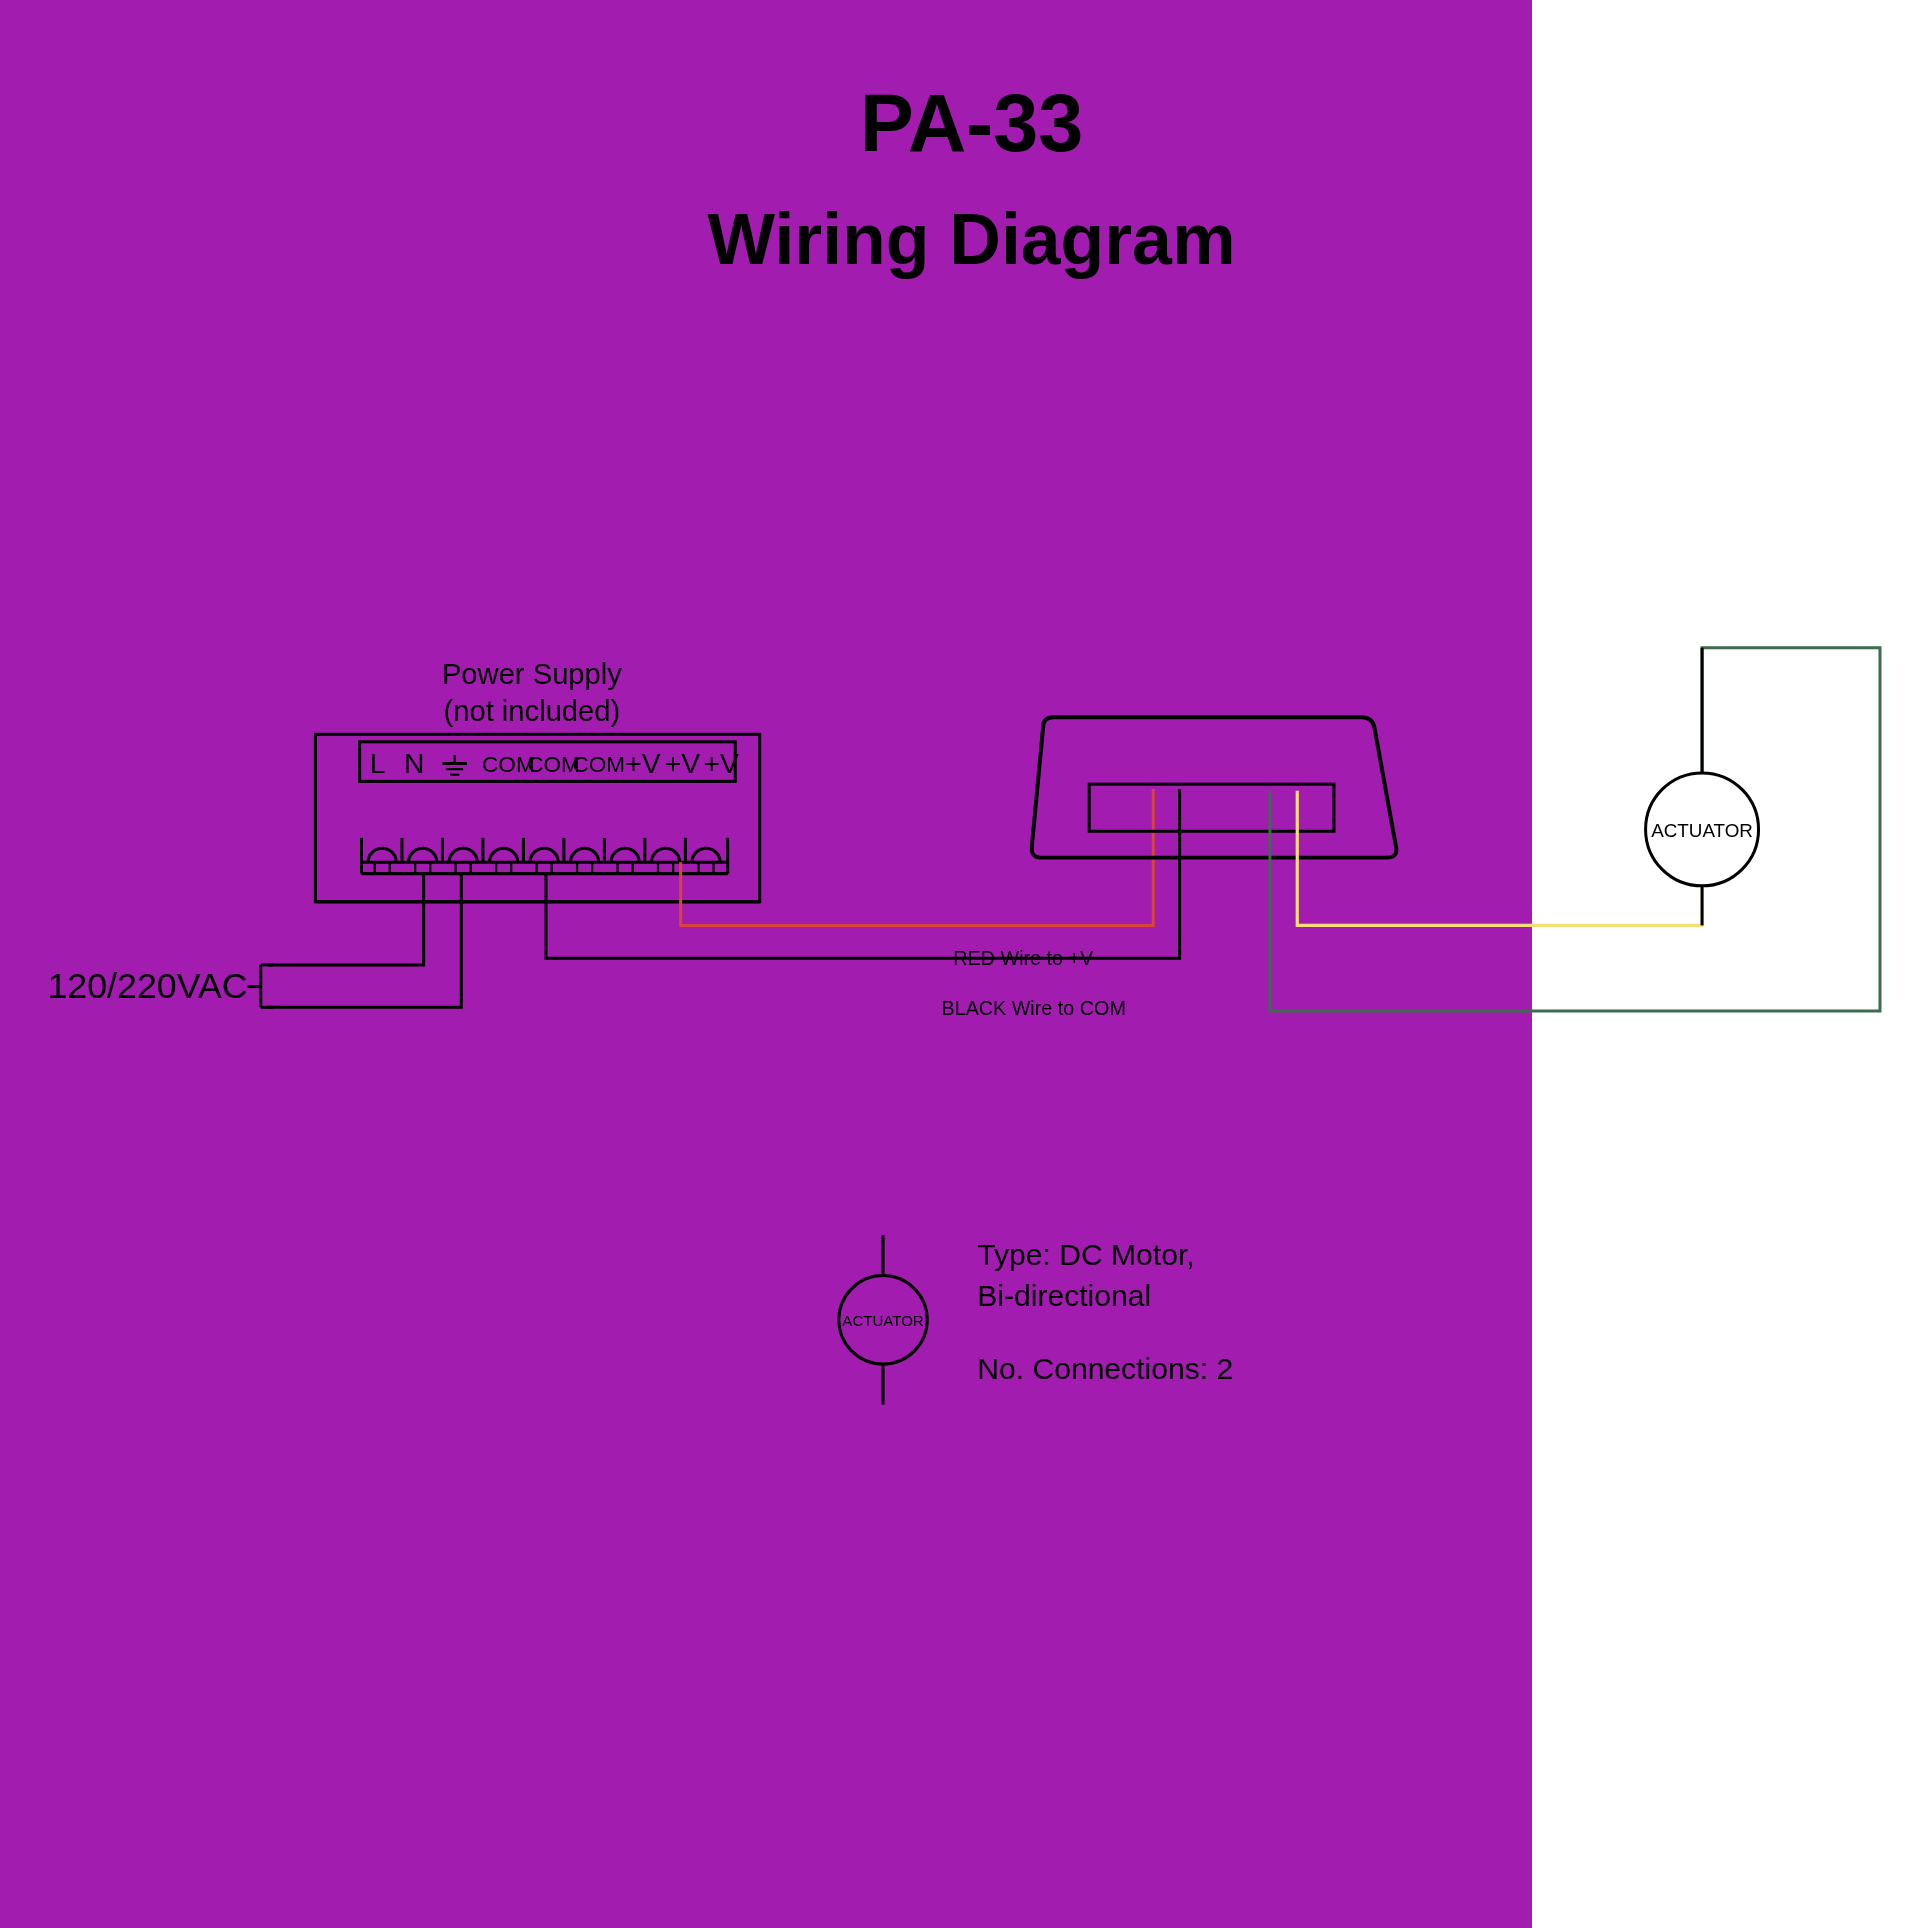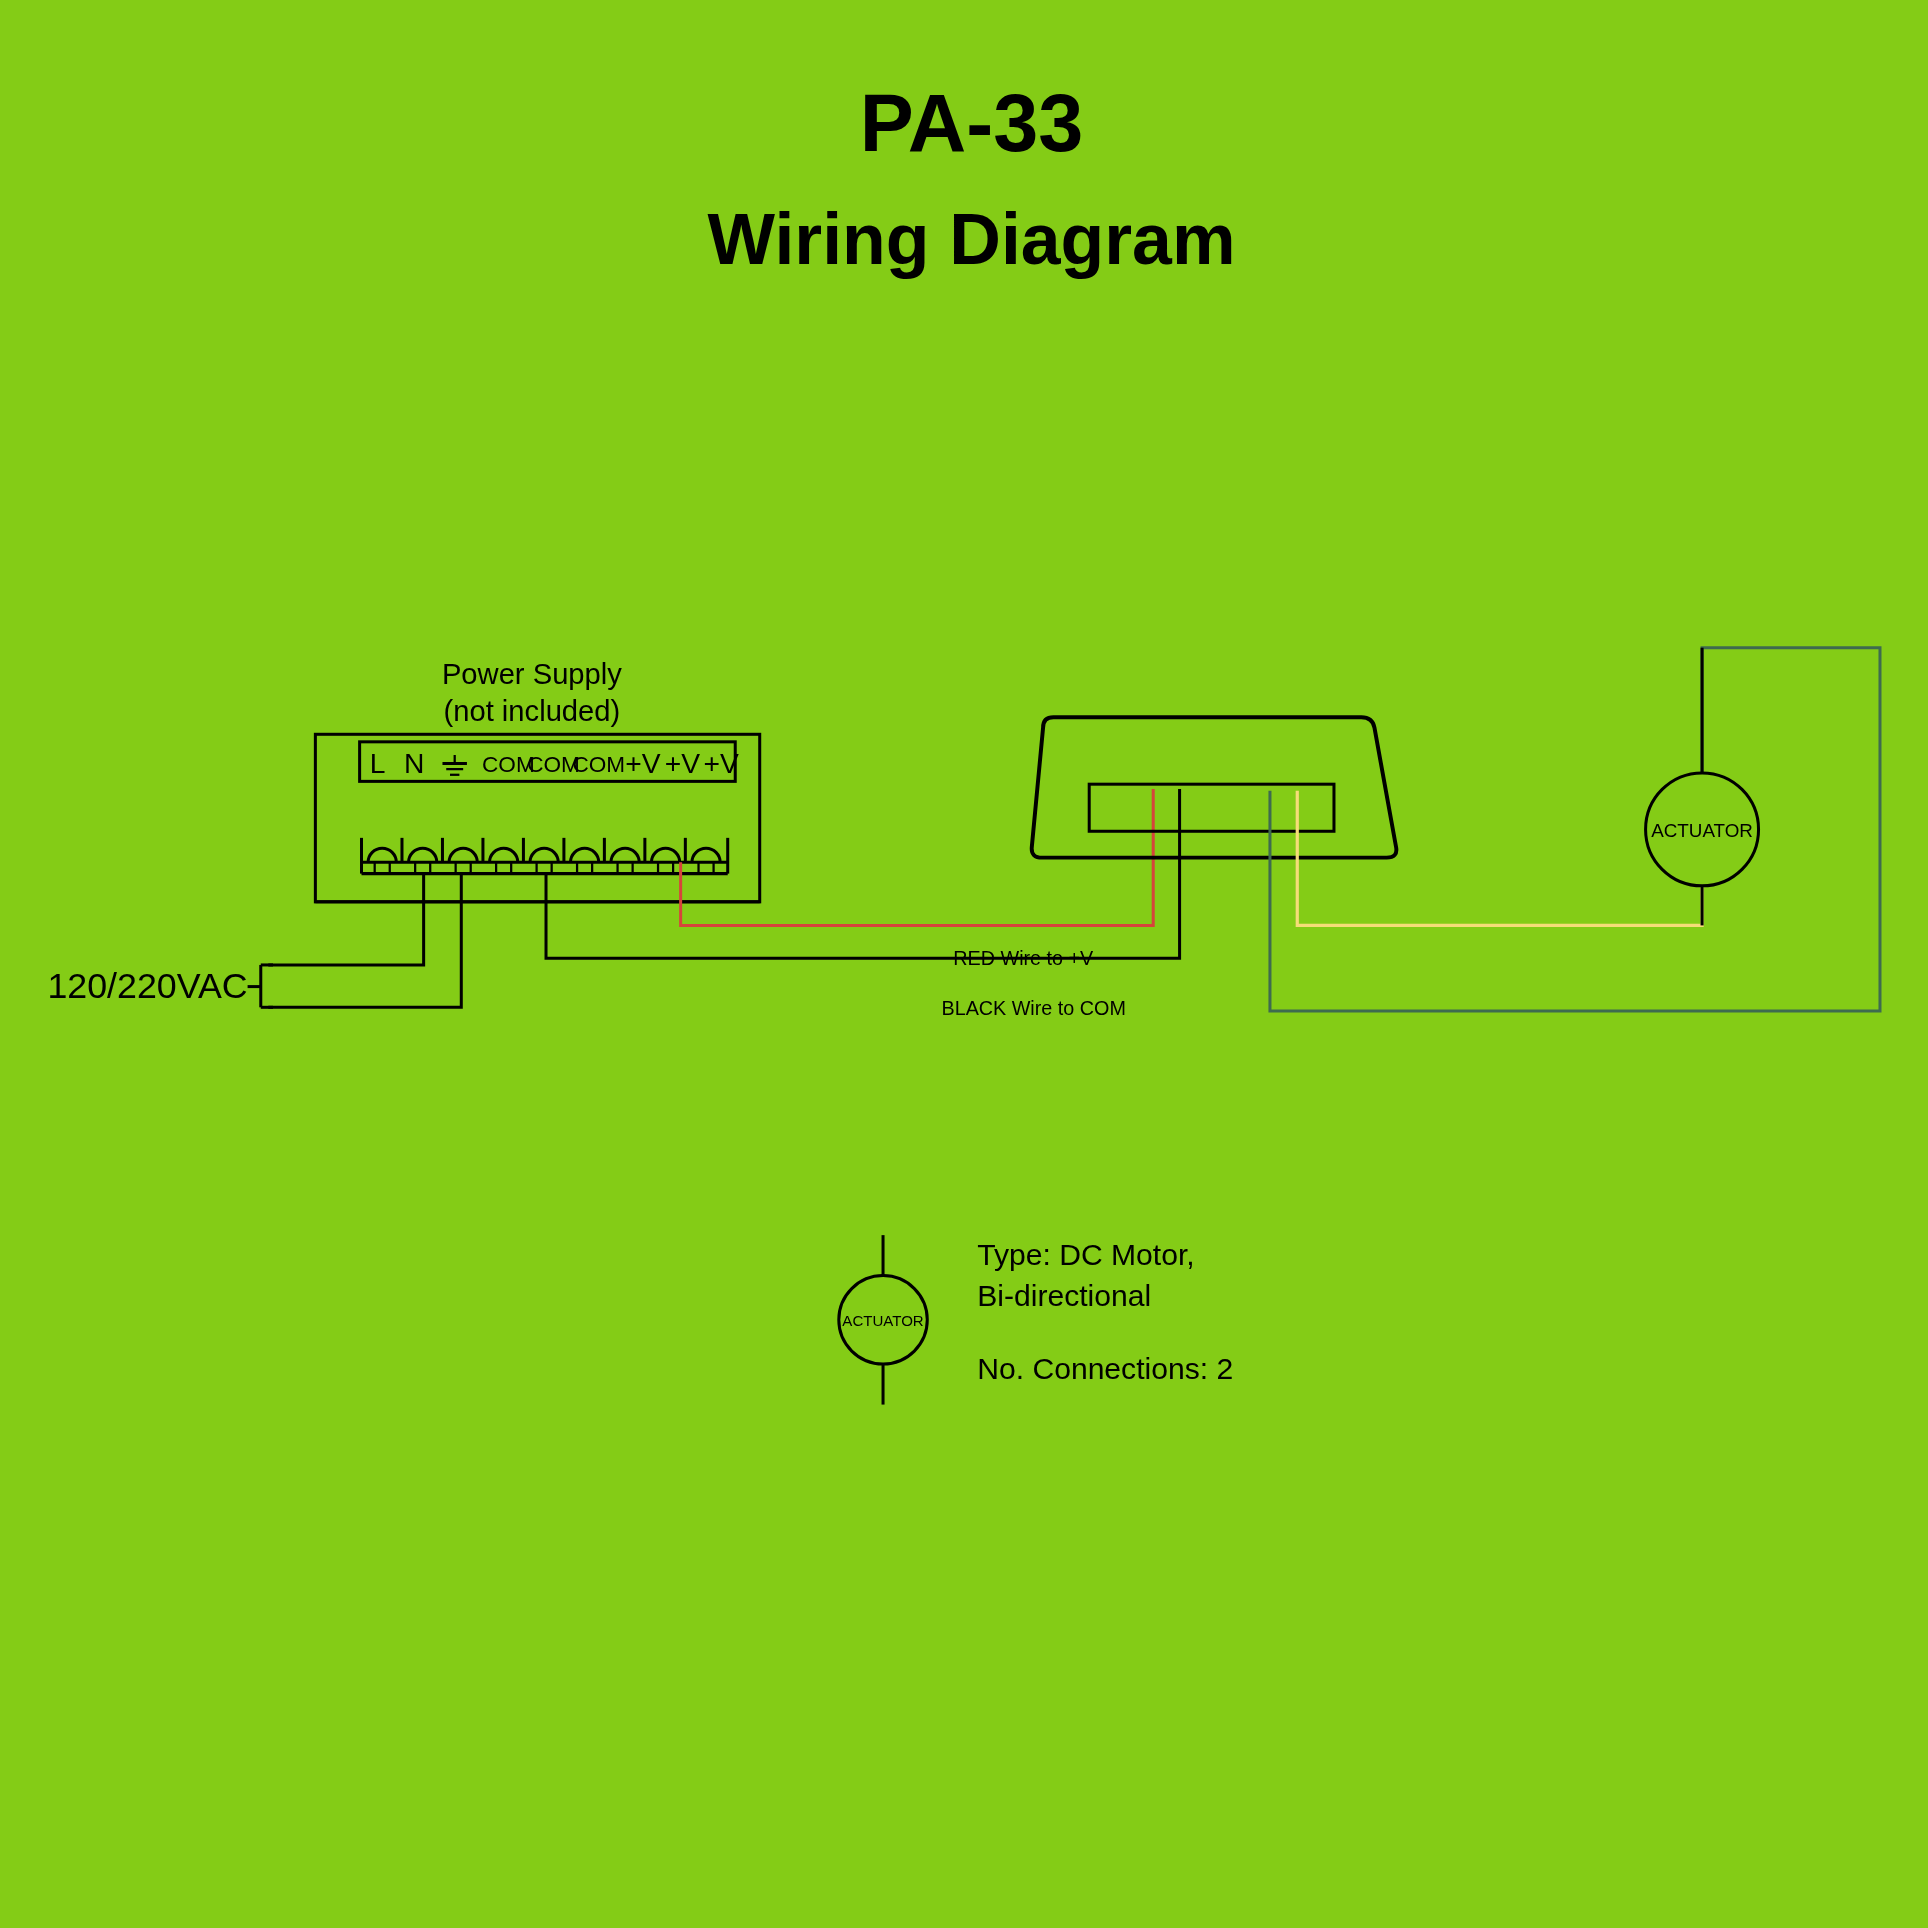--- a/index.html
+++ b/index.html
@@ -9,23 +9,23 @@
   }
   body {
     width: 1928px;
     height: 1928px;
     overflow: hidden;
     font-family: "Liberation Sans", sans-serif;
     color: #000000;
   }
   #stage {
     position: relative;
-    width: 1928px;
+    width: 1532px;
     height: 1928px;
-    background: #84cc16;
+    background: #a21caf;
   }
   #diagram-svg {
     position: absolute;
     left: 0;
     top: 0;
     width: 1928px;
     height: 1928px;
   }
   .ttl {
     font-family: "Liberation Sans", sans-serif;

